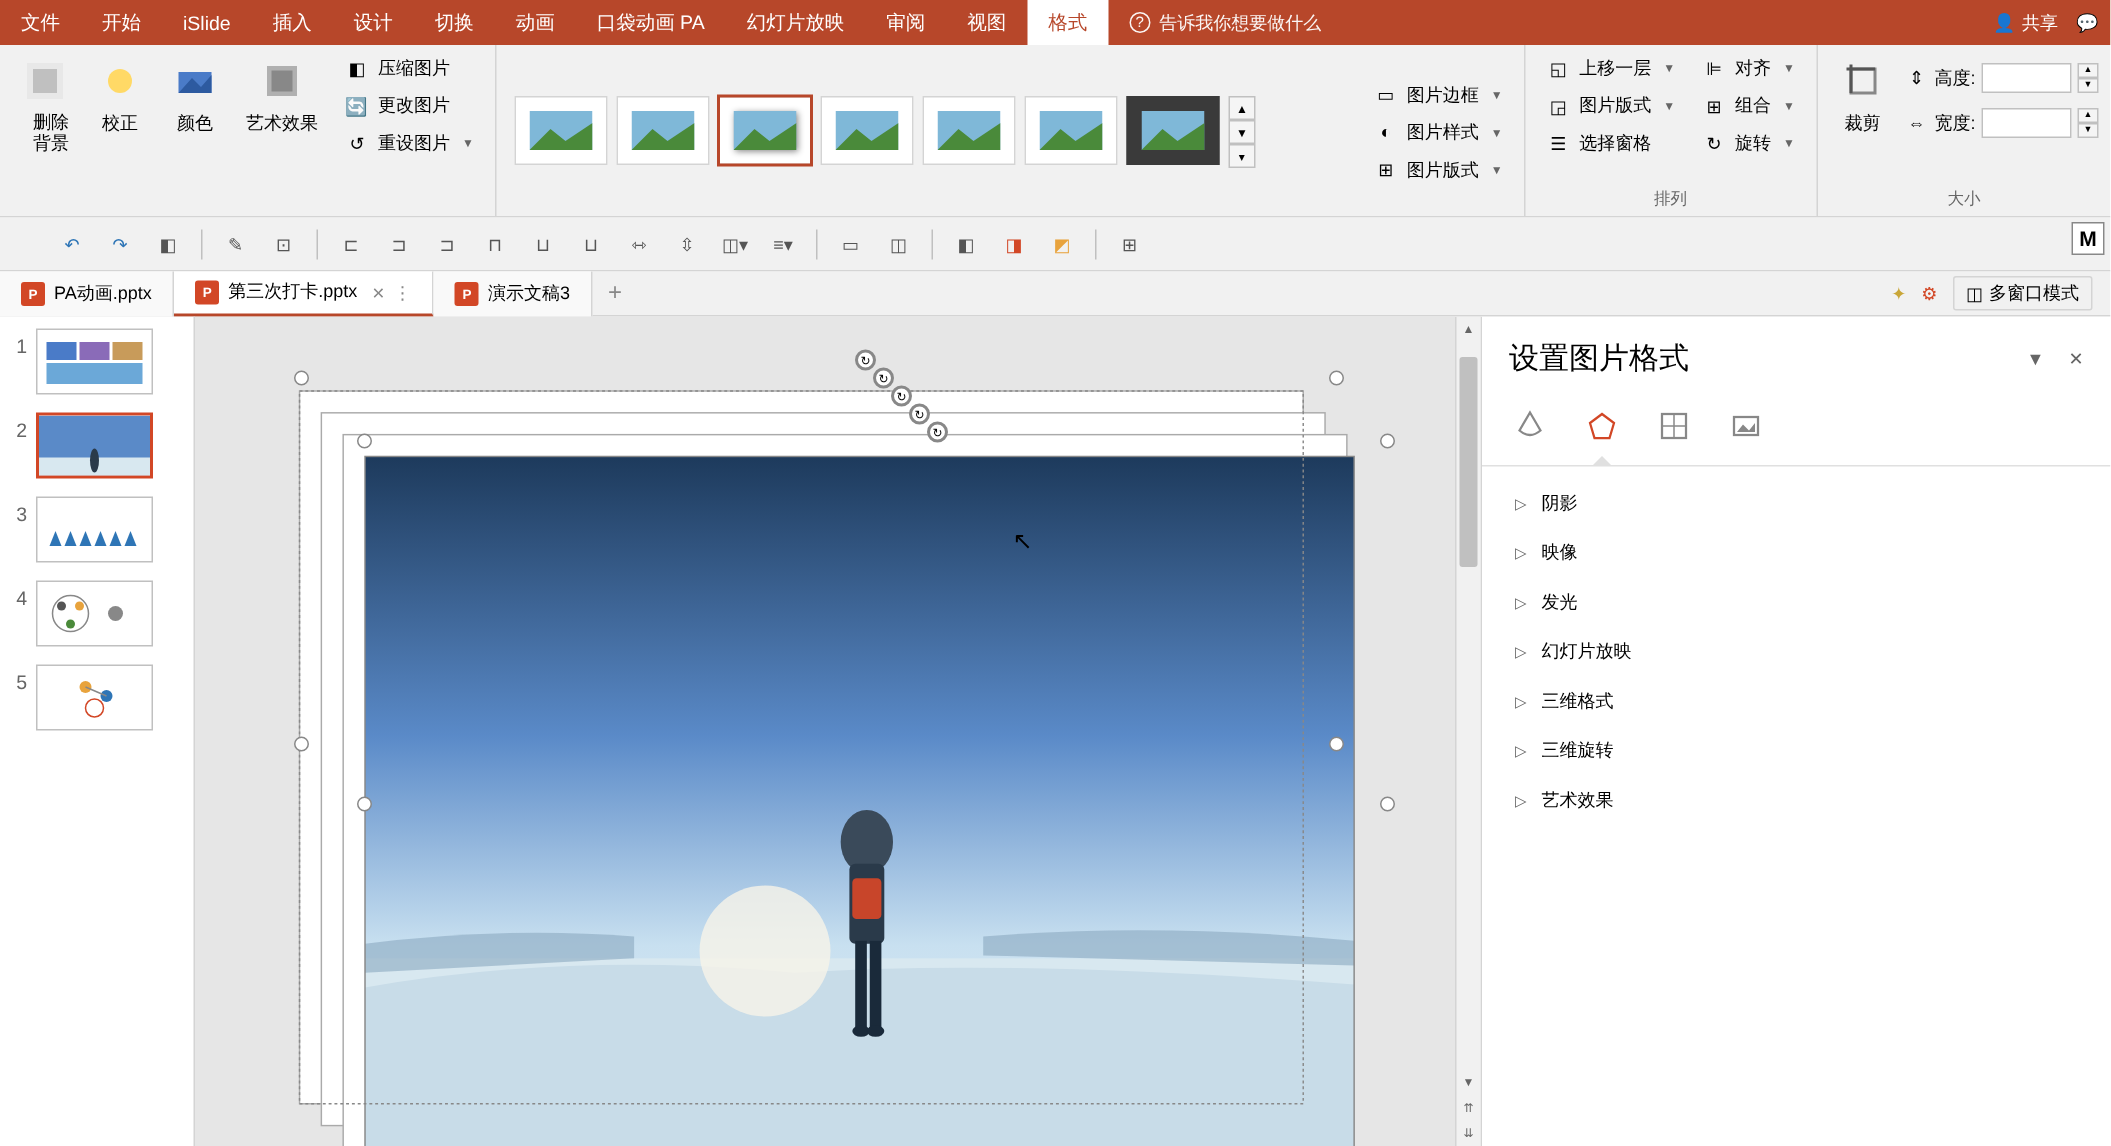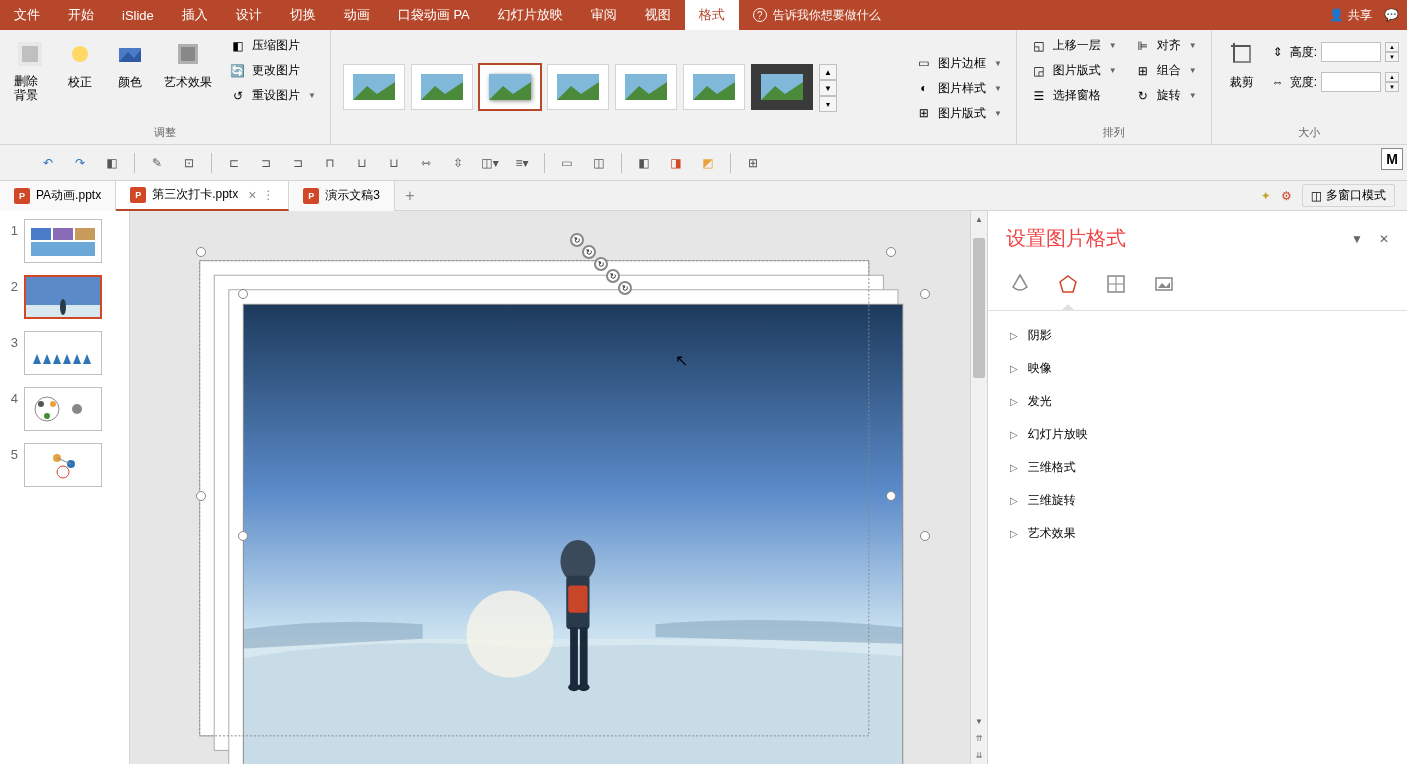--- a/index.html
+++ b/index.html
@@ -47,21 +47,21 @@
 .slide-num{width:14px;text-align:right;color:#666;font-size:13px;padding-top:4px}
 .slide-thumb{width:78px;height:44px;border:1px solid #c0c0c0;background:#fff;cursor:pointer;display:flex;align-items:center;justify-content:center;overflow:hidden}
 .slide-item.active .slide-thumb{border:2px solid #d24726}
 .canvas-area{flex:1;background:#e6e6e6;position:relative;overflow:hidden}
 .scrollbar-v{position:absolute;right:0;top:0;bottom:0;width:17px;background:#f1f1f1;border-left:1px solid #d4d4d4;display:flex;flex-direction:column}
 .sb-btn{height:17px;display:flex;align-items:center;justify-content:center;font-size:8px;color:#666;cursor:pointer}
 .sb-track{flex:1;position:relative}
 .sb-thumb{position:absolute;left:2px;right:2px;background:#c0c0c0;border-radius:2px}
 .panel{width:420px;background:#fff;border-left:1px solid #d4d4d4;display:flex;flex-direction:column}
 .panel-hdr{padding:14px 18px;display:flex;align-items:center;justify-content:space-between}
-.panel-title{font-size:20px;color:#ef4444}
+.panel-title{font-size:20px;color:#000000}
 .panel-ctrls{display:flex;gap:16px;color:#666}
 .panel-tabs{display:flex;gap:20px;padding:4px 18px 12px;border-bottom:1px solid #e0e0e0;position:relative}
 .ptab{width:28px;height:28px;display:flex;align-items:center;justify-content:center;cursor:pointer}
 .ptab.active{position:relative}
 .panel-body{flex:1;padding:8px 0;overflow-y:auto}
 .acc-item{display:flex;align-items:center;gap:10px;padding:8px 22px;cursor:pointer}
 .acc-arrow{font-size:10px;color:#666}
 .m-badge{position:absolute;right:4px;top:148px;width:22px;height:22px;background:#fff;border:1px solid #888;display:flex;align-items:center;justify-content:center;font-weight:bold;font-size:14px}
 .sel-handle{position:absolute;width:10px;height:10px;background:#fff;border:1px solid #888;border-radius:50%}
 .rot-handle{position:absolute;width:14px;height:14px;border:2px solid #888;border-radius:50%;background:#fff;display:flex;align-items:center;justify-content:center;font-size:8px}
@@ -100,21 +100,21 @@
 
   <div class="rgrp">
     <div class="rgrp-body">
       <div class="bigbtn">
         <div class="ico-lg">
             <svg width="28" height="28">
               <rect x="2" y="2" width="24" height="24" fill="#e8e8e8"></rect>
               <rect x="6" y="6" width="16" height="16" fill="#c0c0c0"></rect>
             </svg>
           </div>
-        <span style="max-width:32px;text-align:left;line-height:1.2">删除背景</span>
+        <span style="max-width:32px;text-align:right;line-height:1.2">删除背景</span>
       </div>
       <div class="bigbtn">
         <div class="ico-lg">
             <svg width="28" height="28">
               <circle cx="14" cy="14" r="8" fill="#ffd966"></circle>
             </svg>
           </div>
         <span>校正</span>
       </div>
       <div class="bigbtn">
@@ -144,21 +144,20 @@
             <span class="mini-ico">🔄</span>
             <span>更改图片</span>
           </div>
         <div class="row-item">
             <span class="mini-ico">↺</span>
             <span>重设图片</span>
             <span class="dd">▼</span>
           </div>
       </div>
     </div>
-    <div class="rgrp-label">调整</div>
   </div>
 
   <div class="rgrp" style="flex:1">
     <div class="rgrp-body" style="align-items:center">
       <div class="styles-gallery">
         <div class="style-thumb">
             <svg class="thumb-pic">
               <rect width="42" height="26" fill="#7fb8d8"></rect>
               <polygon points="0,26 14,12 24,20 42,8 42,26" fill="#4a8a3a"></polygon>
             </svg>

